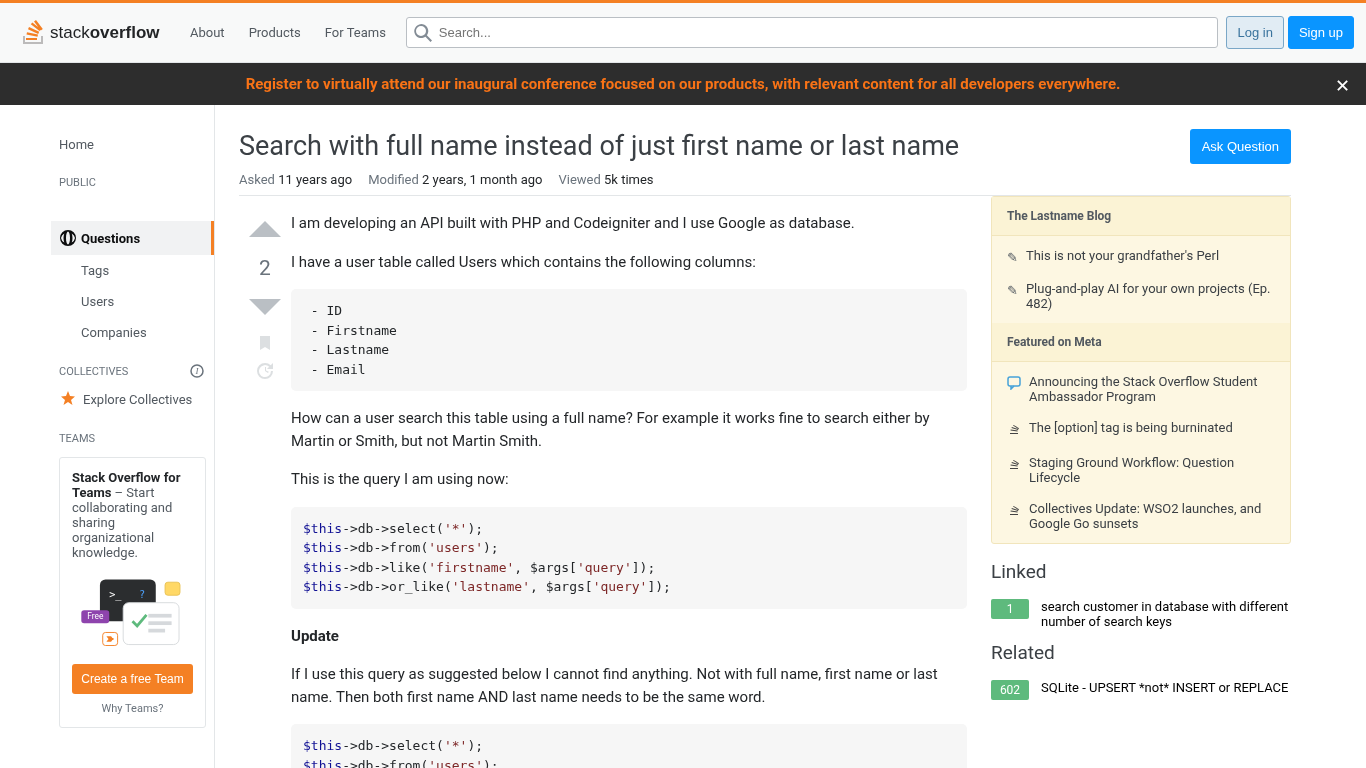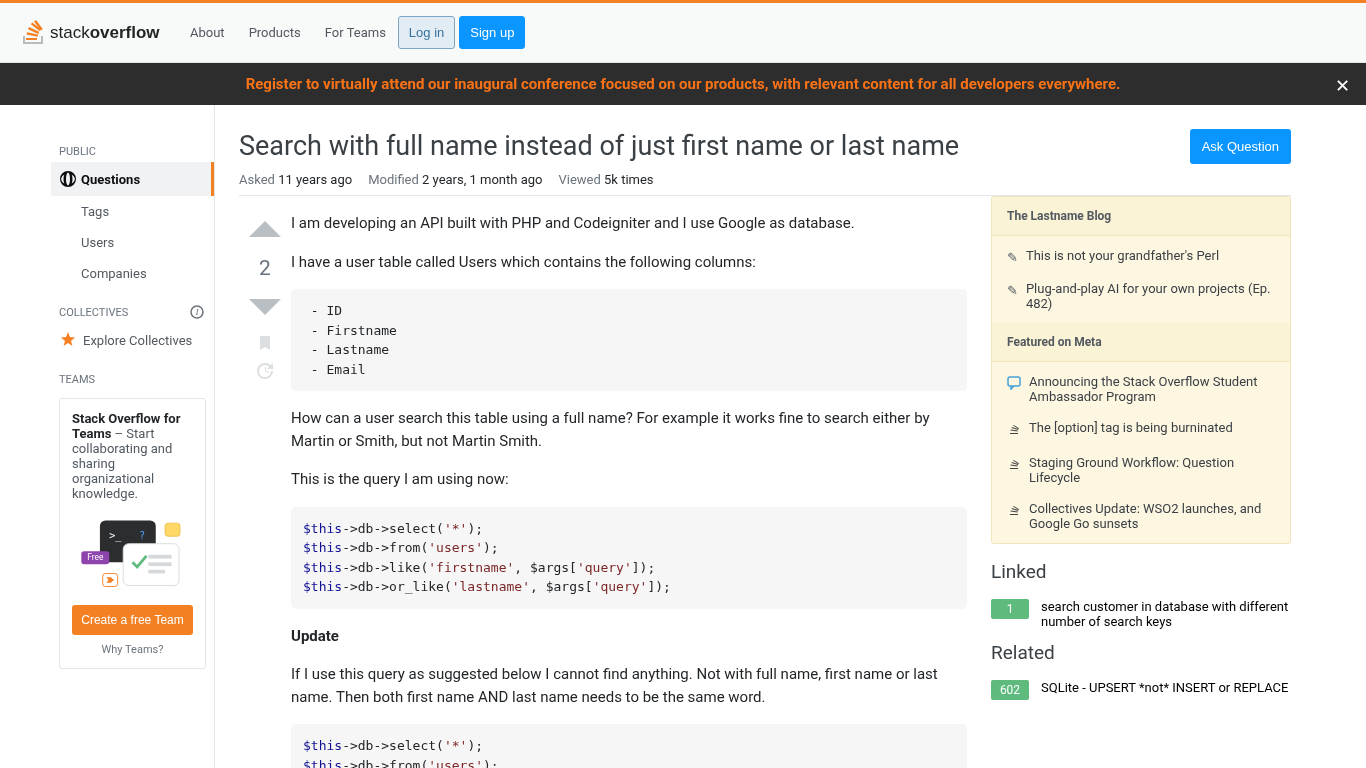--- a/index.html
+++ b/index.html
@@ -15,21 +15,21 @@
 .search-input { width: 100%; padding: 7px 9px 7px 32px; border: 1px solid #babfc4; border-radius: 3px; font-size: 13px; }
 .btn { padding: 8px 10px; border-radius: 3px; font-size: 13px; cursor: pointer; border: 1px solid transparent; }
 .btn-login { background: #e1ecf4; color: #39739d; border-color: #7aa7c7; margin-right: 4px; }
 .btn-signup { background: #0a95ff; color: #fff; border-color: #0a95ff; }
 .banner { background: #2d2d2d; color: #fff; padding: 12px; text-align: center; position: relative; font-size: 15px; }
 .banner a { color: #f97316; text-decoration: none; font-weight: bold; }
 .banner-close { position: absolute; right: 16px; top: 12px; color: #fff; font-size: 18px; cursor: pointer; }
 .container { display: flex; max-width: 1264px; margin: 0 auto; }
 .left-sidebar { width: 164px; flex-shrink: 0; border-right: 1px solid #e3e6e8; padding-top: 24px; font-size: 13px; }
 .nav-item { display: flex; align-items: center; padding: 8px 6px 8px 8px; color: #525960; cursor: pointer; }
-.nav-item.active { background: #f1f2f3; font-weight: bold; color: #0c0d0e; border-right: 3px solid #f48024; }
+.nav-item.active { background: #f1f2f3; font-weight: bold; color: #0c0d0e; border-right: 3px solid #f48024; margin-top: 28px; }
 .nav-heading { font-size: 11px; color: #6a737c; padding: 16px 0 4px 8px; text-transform: uppercase; }
 .nav-heading.flex { display: flex; justify-content: space-between; align-items: center; padding-right: 10px; }
 .nav-sub { padding-left: 30px; text-align: center; }
 .collectives-item { display: flex; align-items: center; padding: 8px; color: #525960; }
 .star-icon { color: #f48024; margin-right: 6px; }
 .teams-box { margin: 8px; padding: 12px; border: 1px solid #e3e6e8; border-radius: 3px; font-size: 13px; color: #525960; }
 .teams-box strong { color: #232629; }
 .teams-img { margin: 12px 0; display: flex; justify-content: center; }
 .btn-team { display: block; width: 100%; background: #f48024; color: #fff; border: none; padding: 8px; border-radius: 3px; font-size: 12px; cursor: pointer; }
 .why-teams { display: block; text-align: center; margin-top: 8px; font-size: 11px; color: #6a737c; }
@@ -77,31 +77,38 @@
         <path fill="#F48024" d="M6.5 14.5l11 2.3.5-2.3-11-2.3-.5 2.3zm1.5-5.3l10.2 4.8 1-2.2L9 7l-1 2.2zm2.8-5L19.5 11l1.5-1.8-8.7-6.8-1.5 1.8zM16 0l-2 1.5 6.8 9 2-1.5L16 0zM6 20h11v-2H6v2z"></path>
       </g>
       <text x="30" y="20" font-size="17" font-family="Arial" fill="#222426">stack<tspan font-weight="bold">overflow</tspan></text>
     </svg>
   </a>
   <nav class="topbar-nav">
     <a>About</a>
     <a>Products</a>
     <a>For Teams</a>
   </nav>
+  <div class="search-wrap">
+    <svg width="18" height="18" viewBox="0 0 18 18">
+        <path fill="currentColor" d="m18 16.5-5.14-5.18a7 7 0 1 0-1.4 1.4L16.5 18l1.5-1.5ZM2 7a5 5 0 1 1 10 0A5 5 0 0 1 2 7Z"></path>
+      </svg>
+    <input class="search-input" placeholder="Search..." style="">
+  </div>
   <button class="btn btn-login">Log in</button>
   <button class="btn btn-signup">Sign up</button>
 </header>
 
 <div class="banner">
   <a>Register to virtually attend our inaugural conference focused on our products, with relevant content for all developers everywhere.</a>
   <span class="banner-close">✕</span>
 </div>
 
 <div class="container">
   <aside class="left-sidebar">
+    <div class="nav-item">Home</div>
     <div class="nav-heading">PUBLIC</div>
     <div class="nav-item active">
       <svg class="globe-icon" width="18" height="18" viewBox="0 0 18 18">
           <path fill="currentColor" d="M9 1a8 8 0 1 0 0 16A8 8 0 0 0 9 1zm7 8h-2.5c0-1.7-.3-3.3-.8-4.6A6.5 6.5 0 0 1 16 9zM9 15.5c-.9 0-2-2.3-2-6.5s1.1-6.5 2-6.5 2 2.3 2 6.5-1.1 6.5-2 6.5zM5.3 4.4C4.8 5.7 4.5 7.3 4.5 9H2a6.5 6.5 0 0 1 3.3-4.6zM2 9h2.5c0 1.7.3 3.3.8 4.6A6.5 6.5 0 0 1 2 9zm10.7 4.6c.5-1.3.8-2.9.8-4.6H16a6.5 6.5 0 0 1-3.3 4.6z"></path>
         </svg>
       <span>Questions</span>
     </div>
     <div class="nav-item nav-sub">Tags</div>
     <div class="nav-item nav-sub">Users</div>
     <div class="nav-item nav-sub">Companies</div>

